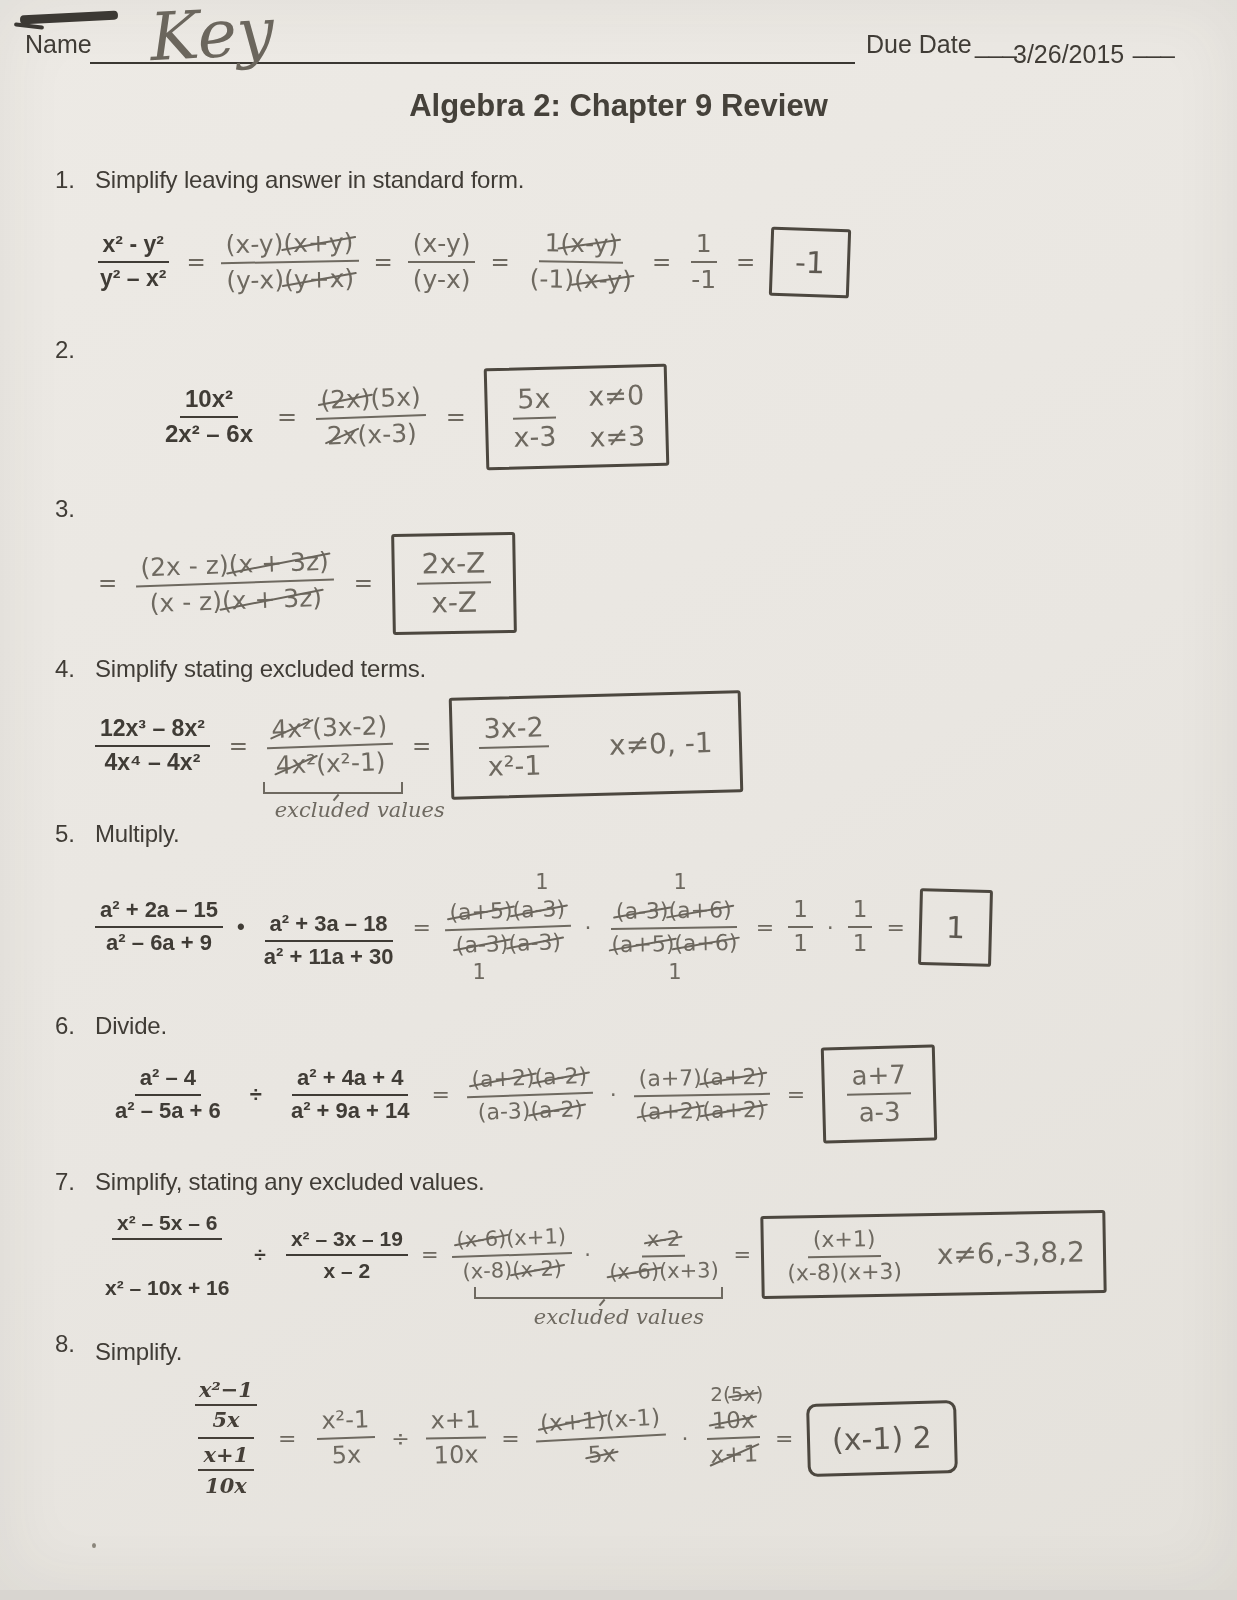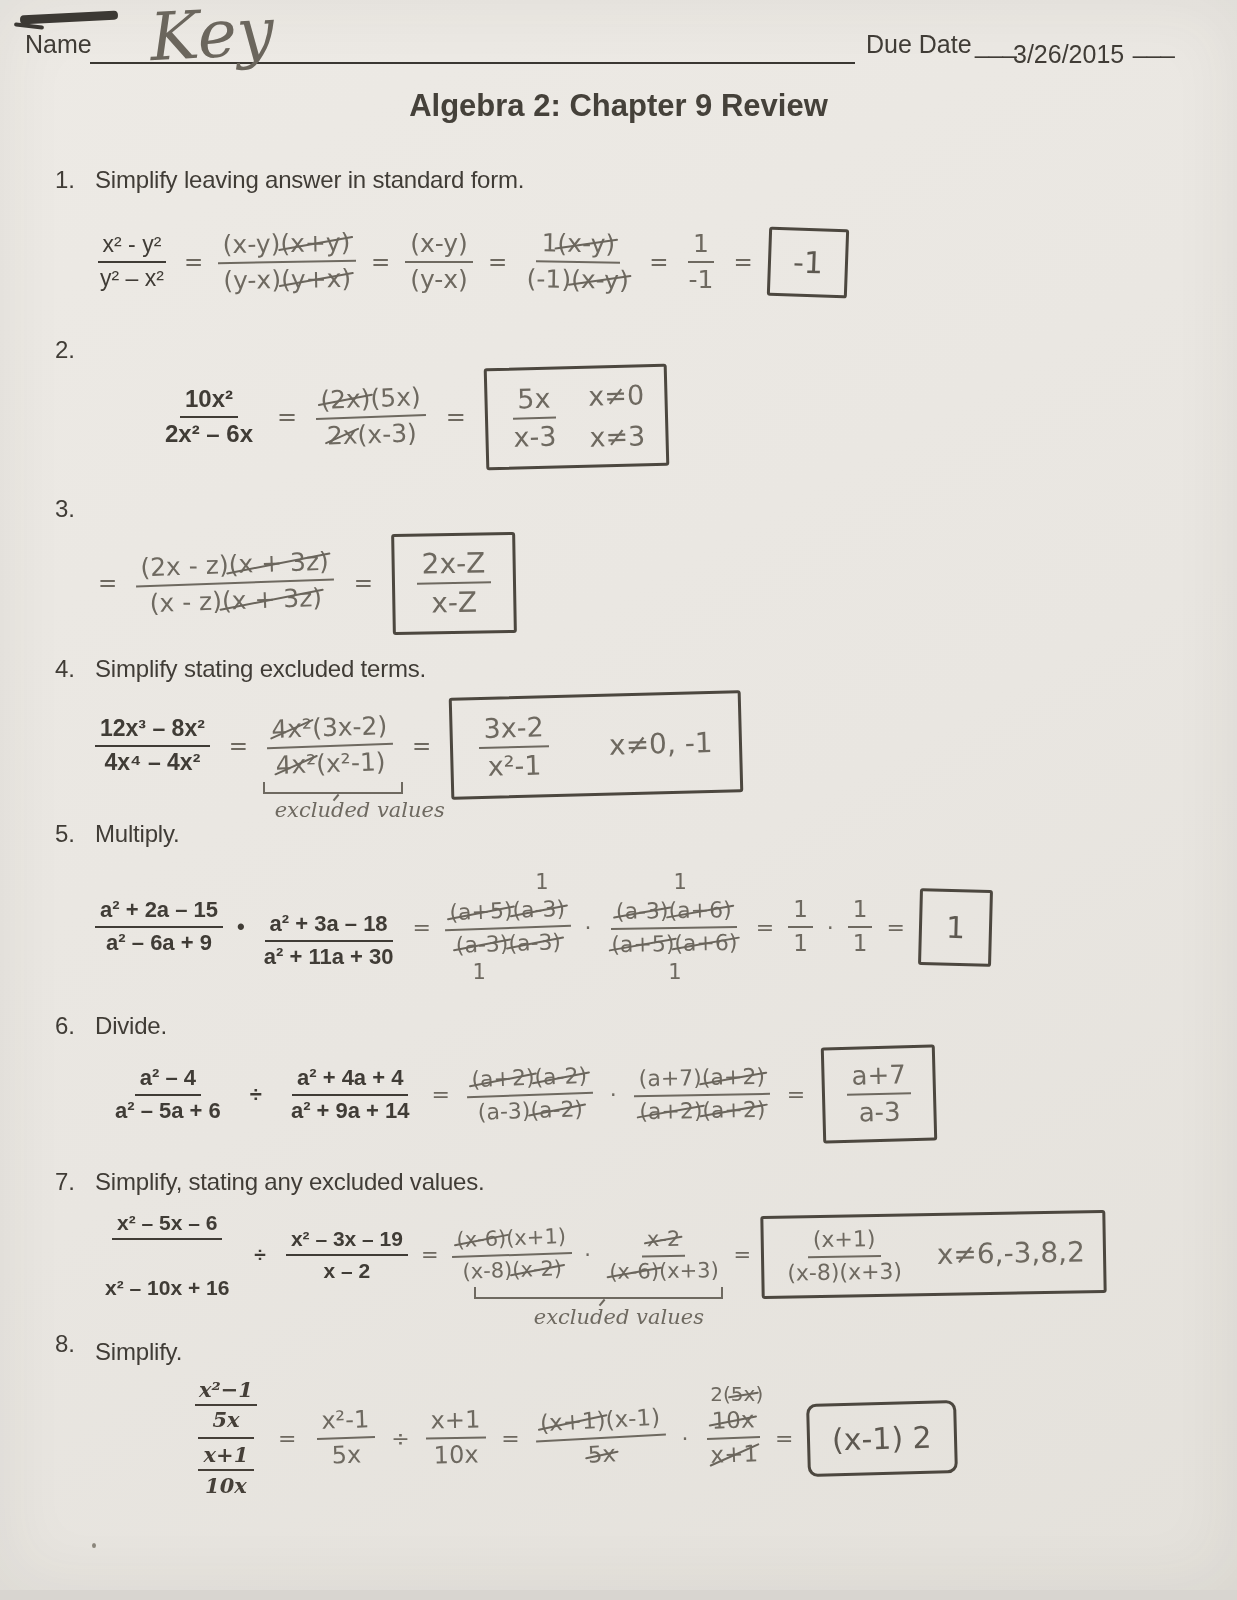--- a/index.html
+++ b/index.html
@@ -61,21 +61,21 @@
   <span class="abs print" style="left:975px;top:30px;font-size:25px;">___</span>
   <span class="abs print" style="left:1013px;top:40px;font-size:25px;">3/26/2015</span>
   <span class="abs print" style="left:1133px;top:30px;font-size:25px;">___</span>
 
   <div class="abs print" style="left:0;right:0;top:88px;text-align:center;font-size:31px;font-weight:600;color:#45413a;">Algebra 2: Chapter 9 Review</div>
 
   <span class="pnum print" style="left:55px;top:166px;">1.</span>
   <span class="prompt print" style="left:95px;top:166px;">Simplify leaving answer in standard form.</span>
 
   <div class="mathrow" style="left:95px;top:212px;gap:12px;font-size:23px;height:100px;">
-    <span class="frac print" style="font-weight:400;">
+    <span class="frac print" style="font-weight:700;">
       <span class="num">x² - y²</span>
       <span class="den">y² – x²</span>
     </span>
     <span class="op hw">=</span>
     <span class="frac hw" style="font-size:25px;transform:rotate(-1deg);">
       <span class="num"><span>(x-y)</span><span class="st">(x+y)</span></span>
       <span class="den"><span>(y-x)</span><span class="st">(y+x)</span></span>
     </span>
     <span class="op hw">=</span>
     <span class="frac hw" style="font-size:25px;">

